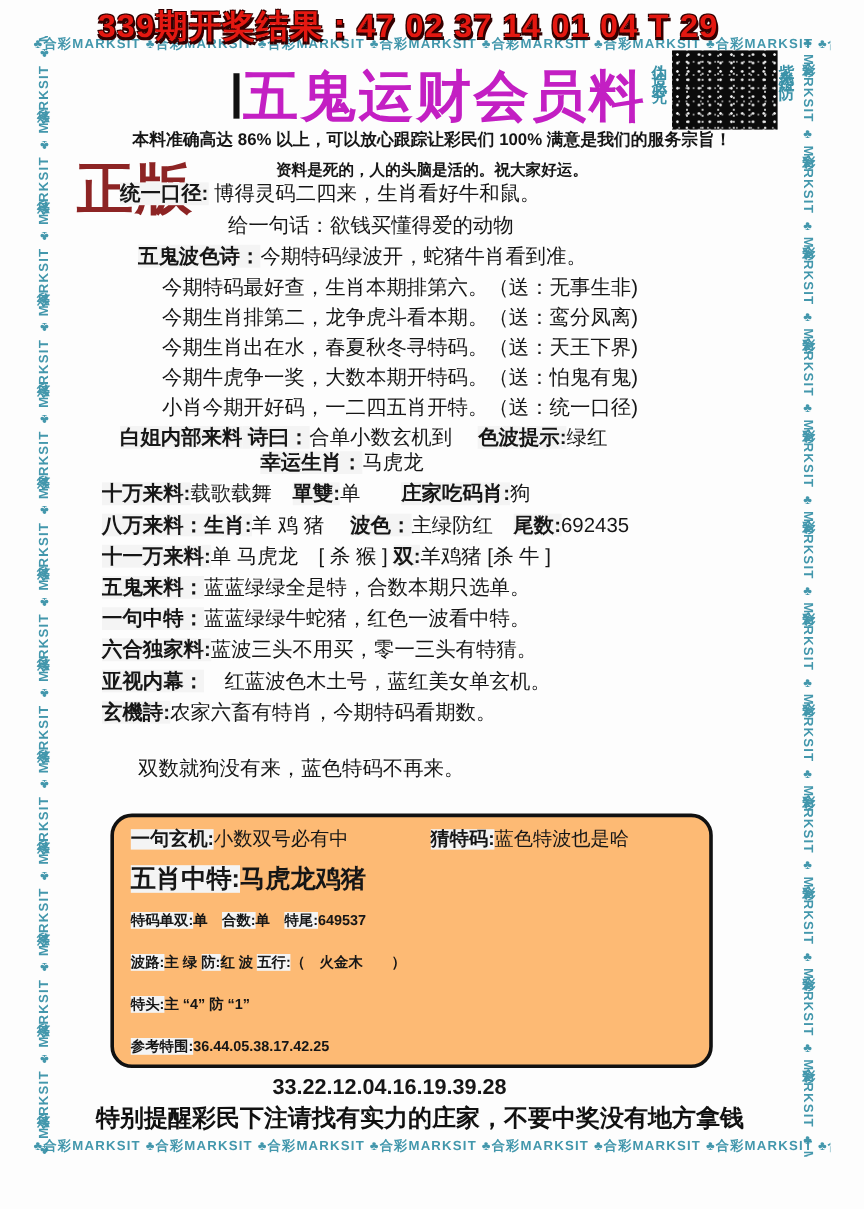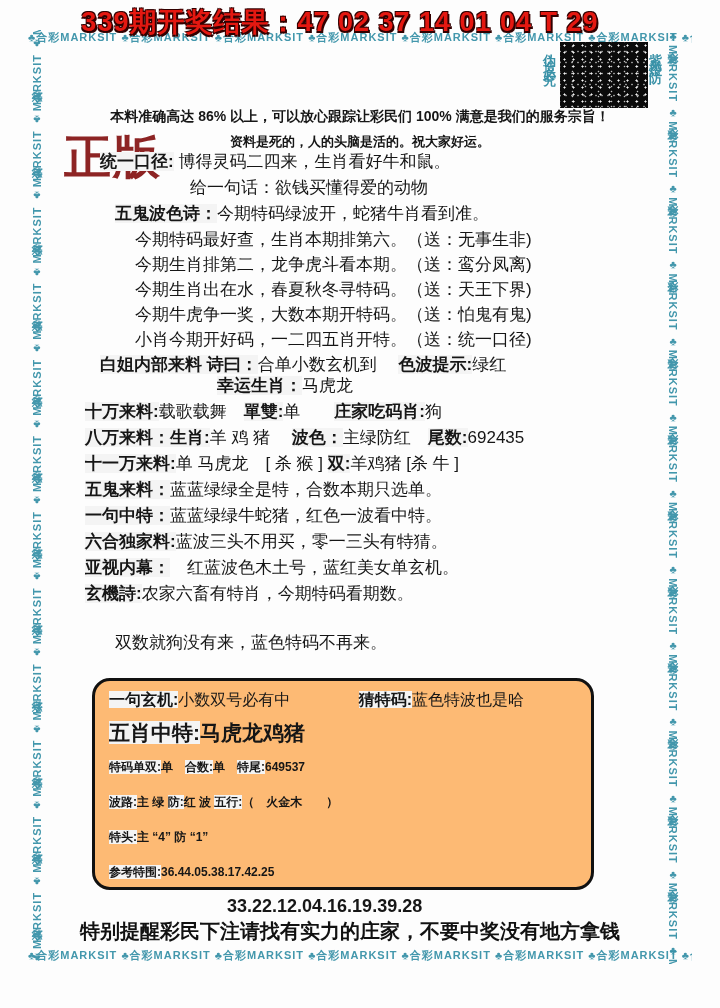--- a/index.html
+++ b/index.html
@@ -35,21 +35,21 @@
   .vstamp.l{left:542px;top:44px;}
   .vstamp.r{left:648px;top:42px;}
   .tag1{position:absolute;left:60px;right:60px;top:108px;text-align:center;font-size:14px;font-weight:bold;}
   .tag2{position:absolute;left:60px;right:60px;top:133px;text-align:center;font-size:13px;font-weight:bold;}
   
   .lines{position:absolute;left:67px;top:152px;width:565px;font-size:17px;line-height:19px;}
   .line{margin-bottom:7px;white-space:nowrap;}
   .line .b{font-weight:bold;background:#f4f4f4;}
   .l0{padding-left:18px;} .l1{padding-left:33px;} .l2{padding-left:48px;}
   .l3{padding-left:68px;} .l4{padding-left:123px;} .l5{padding-left:150px;}
-  .tight{margin-bottom:2px;} .mb6{margin-bottom:6px;} .gap-xl{margin-top:30px;}
+  .tight{margin-bottom:2px;} .mb6{margin-bottom:6px;} .gap-xl{margin-top:30px;font-family:Liberation Mono, monospace;}
   
   .box{position:absolute;left:92px;top:678px;width:468px;height:188px;border:3px solid #111;
        border-radius:18px;padding:8px 14px 10px 14px;background:#fdba74;}
   .boxline{white-space:nowrap;}
   .boxline .b{font-weight:bold;background:#f4f4f4;}
   .bsm{font-size:16px;line-height:22px;margin-bottom:9px;}
   .blg{font-size:21px;line-height:26px;margin-bottom:9px;font-weight:bold;}
   .bmd{font-size:12px;line-height:24px;margin-bottom:11px;font-weight:bold;}
   .blast{font-size:18px;line-height:22px;margin-bottom:0;font-weight:bold;padding-left:118px;}
   .warning{position:absolute;left:50px;right:70px;top:918px;text-align:center;
@@ -62,20 +62,23 @@
 
   <div class="strip top">♣合彩MARKSIT ♣合彩MARKSIT ♣合彩MARKSIT ♣合彩MARKSIT ♣合彩MARKSIT ♣合彩MARKSIT ♣合彩MARKSIT ♣合彩MARKSIT ♣合彩MARKSIT ♣合彩MARKSIT ♣合彩MARKSIT ♣合彩MARKSIT ♣合彩MARKSIT ♣合彩MARKSIT ♣合彩MARKSIT ♣合彩MARKSIT ♣合彩MARKSIT ♣合彩MARKSIT ♣合彩MARKSIT ♣合彩MARKSIT ♣合彩MARKSIT ♣合彩MARKSIT ♣合彩MARKSIT ♣合彩MARKSIT ♣合彩MARKSIT ♣合彩MARKSIT ♣合彩MARKSIT ♣合彩MARKSIT ♣合彩MARKSIT ♣合彩MARKSIT ♣合彩MARKSIT ♣合彩MARKSIT ♣合彩MARKSIT ♣合彩MARKSIT ♣合彩MARKSIT ♣合彩MARKSIT ♣合彩MARKSIT ♣合彩MARKSIT ♣合彩MARKSIT ♣合彩MARKSIT </div>
   <div class="strip bottom">♣合彩MARKSIT ♣合彩MARKSIT ♣合彩MARKSIT ♣合彩MARKSIT ♣合彩MARKSIT ♣合彩MARKSIT ♣合彩MARKSIT ♣合彩MARKSIT ♣合彩MARKSIT ♣合彩MARKSIT ♣合彩MARKSIT ♣合彩MARKSIT ♣合彩MARKSIT ♣合彩MARKSIT ♣合彩MARKSIT ♣合彩MARKSIT ♣合彩MARKSIT ♣合彩MARKSIT ♣合彩MARKSIT ♣合彩MARKSIT ♣合彩MARKSIT ♣合彩MARKSIT ♣合彩MARKSIT ♣合彩MARKSIT ♣合彩MARKSIT ♣合彩MARKSIT ♣合彩MARKSIT ♣合彩MARKSIT ♣合彩MARKSIT ♣合彩MARKSIT ♣合彩MARKSIT ♣合彩MARKSIT ♣合彩MARKSIT ♣合彩MARKSIT ♣合彩MARKSIT ♣合彩MARKSIT ♣合彩MARKSIT ♣合彩MARKSIT ♣合彩MARKSIT ♣合彩MARKSIT </div>
   <div class="strip left">♣合彩MARKSIT ♣合彩MARKSIT ♣合彩MARKSIT ♣合彩MARKSIT ♣合彩MARKSIT ♣合彩MARKSIT ♣合彩MARKSIT ♣合彩MARKSIT ♣合彩MARKSIT ♣合彩MARKSIT ♣合彩MARKSIT ♣合彩MARKSIT ♣合彩MARKSIT ♣合彩MARKSIT ♣合彩MARKSIT ♣合彩MARKSIT ♣合彩MARKSIT ♣合彩MARKSIT ♣合彩MARKSIT ♣合彩MARKSIT ♣合彩MARKSIT ♣合彩MARKSIT ♣合彩MARKSIT ♣合彩MARKSIT ♣合彩MARKSIT ♣合彩MARKSIT ♣合彩MARKSIT ♣合彩MARKSIT ♣合彩MARKSIT ♣合彩MARKSIT ♣合彩MARKSIT ♣合彩MARKSIT ♣合彩MARKSIT ♣合彩MARKSIT ♣合彩MARKSIT ♣合彩MARKSIT ♣合彩MARKSIT ♣合彩MARKSIT ♣合彩MARKSIT ♣合彩MARKSIT </div>
   <div class="strip right">♣合彩MARKSIT ♣合彩MARKSIT ♣合彩MARKSIT ♣合彩MARKSIT ♣合彩MARKSIT ♣合彩MARKSIT ♣合彩MARKSIT ♣合彩MARKSIT ♣合彩MARKSIT ♣合彩MARKSIT ♣合彩MARKSIT ♣合彩MARKSIT ♣合彩MARKSIT ♣合彩MARKSIT ♣合彩MARKSIT ♣合彩MARKSIT ♣合彩MARKSIT ♣合彩MARKSIT ♣合彩MARKSIT ♣合彩MARKSIT ♣合彩MARKSIT ♣合彩MARKSIT ♣合彩MARKSIT ♣合彩MARKSIT ♣合彩MARKSIT ♣合彩MARKSIT ♣合彩MARKSIT ♣合彩MARKSIT ♣合彩MARKSIT ♣合彩MARKSIT ♣合彩MARKSIT ♣合彩MARKSIT ♣合彩MARKSIT ♣合彩MARKSIT ♣合彩MARKSIT ♣合彩MARKSIT ♣合彩MARKSIT ♣合彩MARKSIT ♣合彩MARKSIT ♣合彩MARKSIT </div>
 
   <div class="headline">339期开奖结果：47 02 37 14 01 04 T 29</div>
 
   <div class="edition">正版</div>
 
+  <div class="titlewrap">
+    <span class="titlebar">|</span><span class="title">五鬼运财会员料</span>
+  </div>
 
   <div class="vstamp l">伪造必究</div>
   <div class="stamp"></div>
   <div class="vstamp r">紫光燈防</div>
 
   <div class="tag1">本料准确高达 86% 以上，可以放心跟踪让彩民们 100% 满意是我们的服务宗旨！</div>
   <div class="tag2">资料是死的，人的头脑是活的。祝大家好运。</div>
 
   <div class="lines" id="body-lines">
       <div class="line l1"><span class="b">统一口径:</span><span class="t"> 博得灵码二四来，生肖看好牛和鼠。</span></div>

